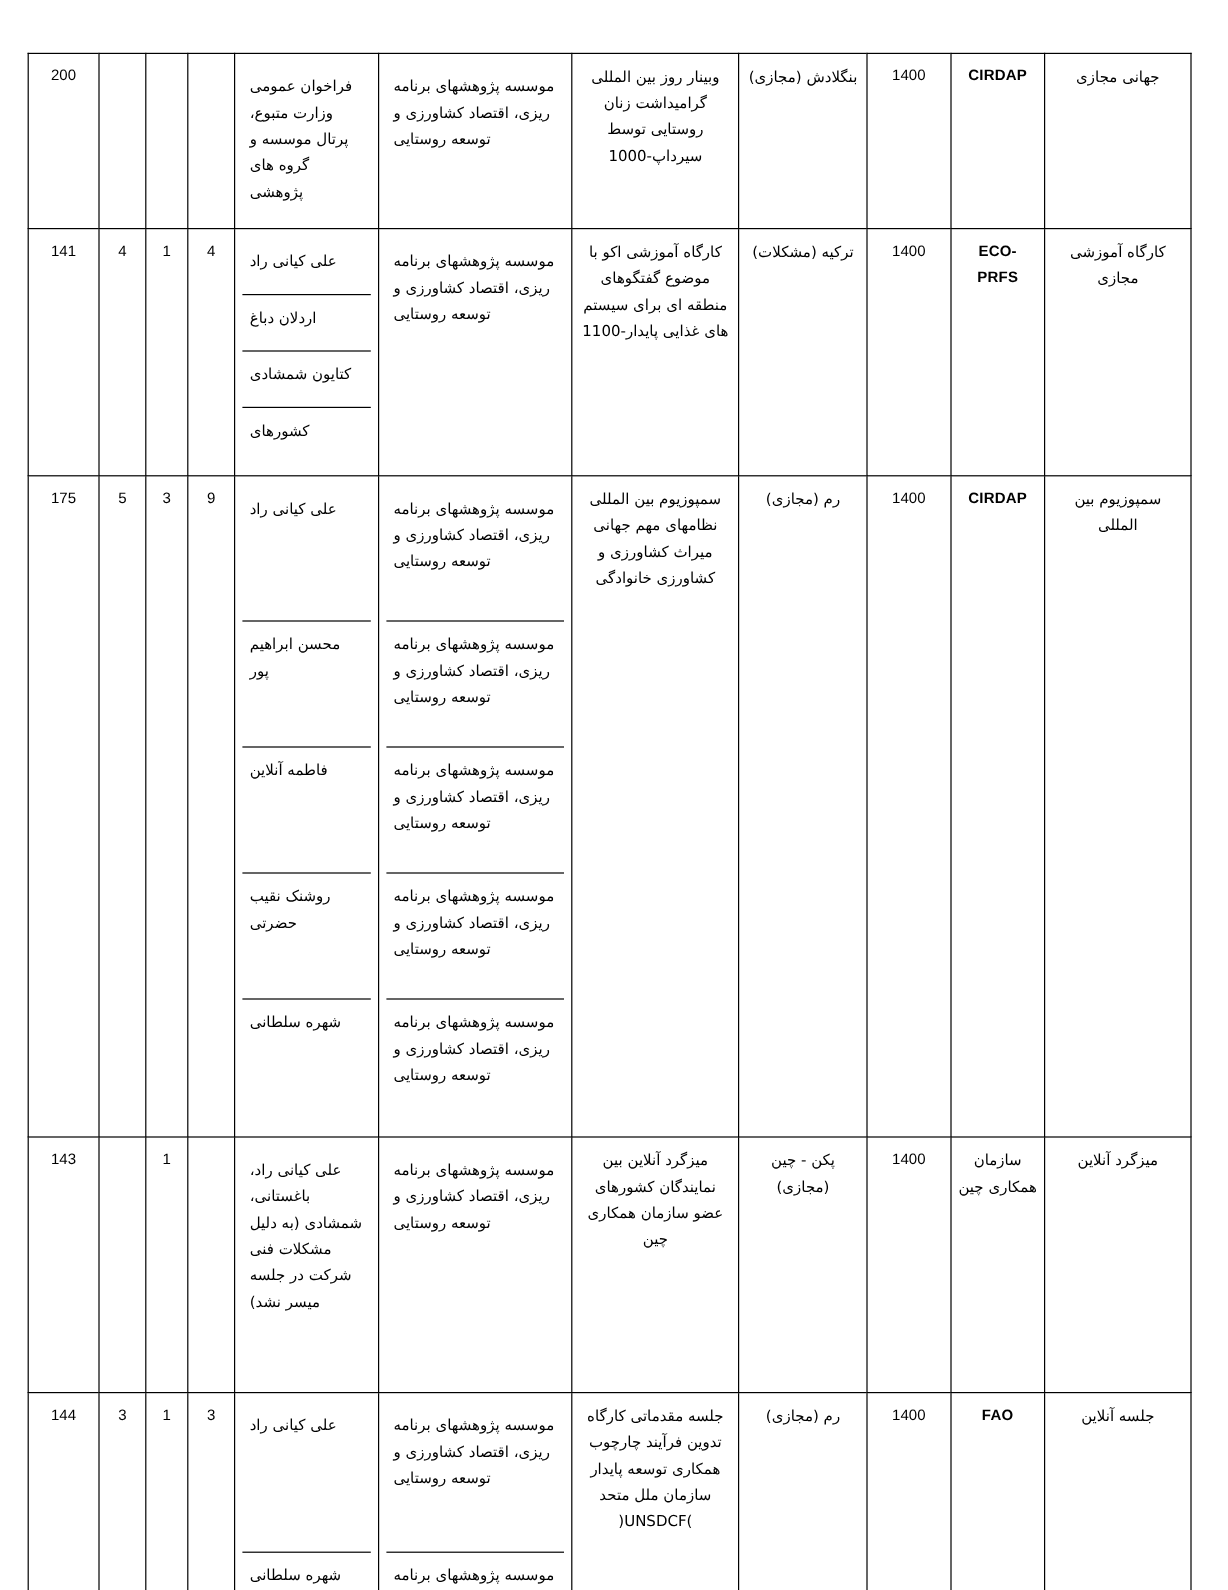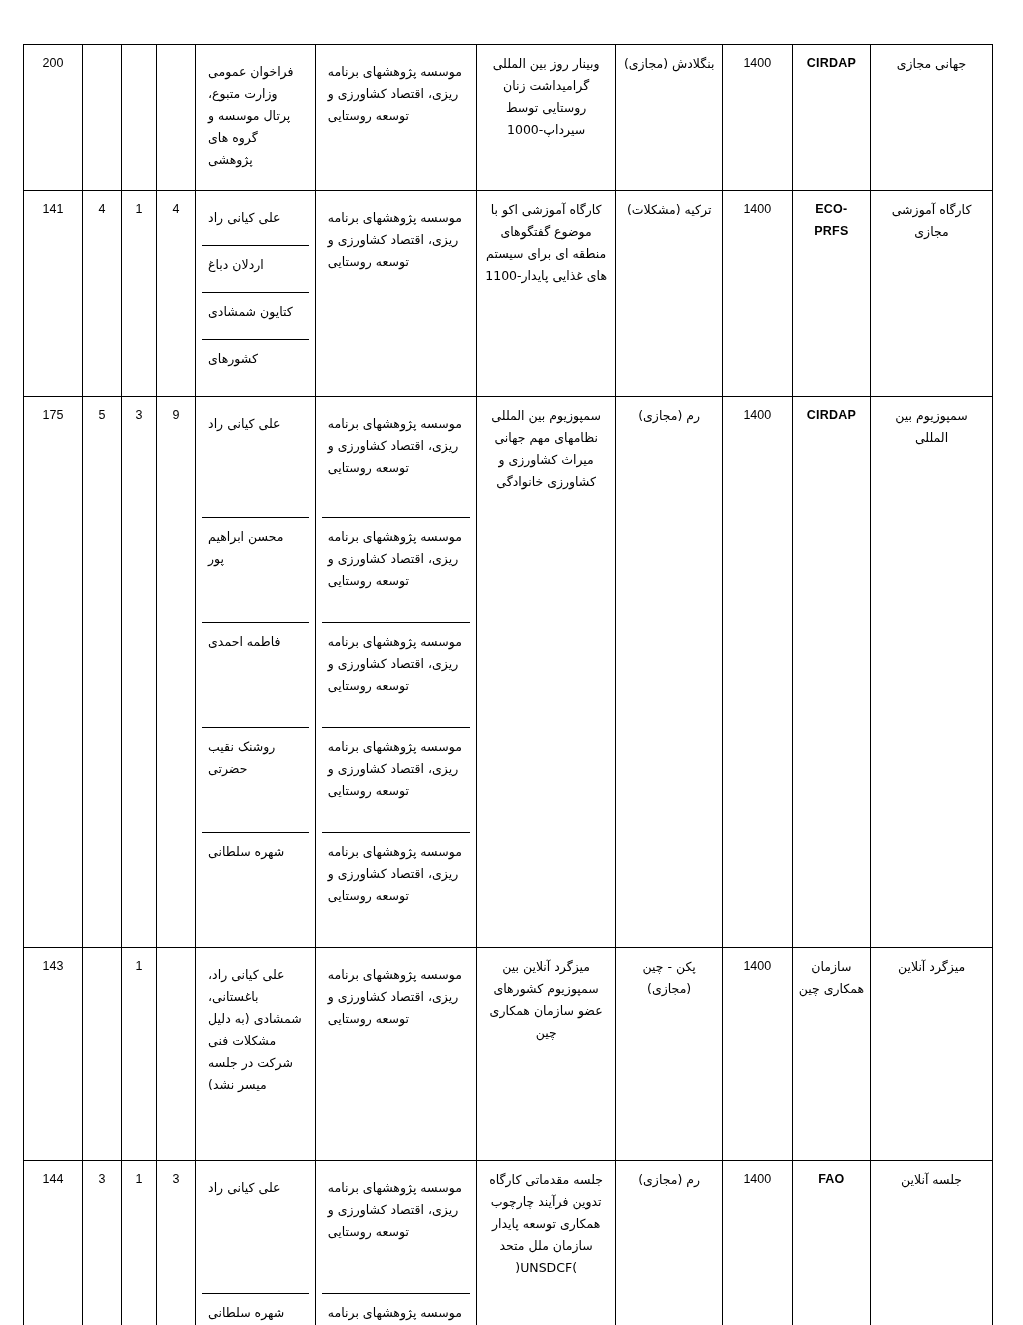--- a/index.html
+++ b/index.html
@@ -142,36 +142,36 @@
         <td class="stack">
           <div class="sub-cell" style="min-height:94px">موسسه پژوهشهای برنامه ریزی، اقتصاد کشاورزی و توسعه روستایی</div>
           <div class="sub-cell" style="min-height:86px">موسسه پژوهشهای برنامه ریزی، اقتصاد کشاورزی و توسعه روستایی</div>
           <div class="sub-cell" style="min-height:86px">موسسه پژوهشهای برنامه ریزی، اقتصاد کشاورزی و توسعه روستایی</div>
           <div class="sub-cell" style="min-height:86px">موسسه پژوهشهای برنامه ریزی، اقتصاد کشاورزی و توسعه روستایی</div>
           <div class="sub-cell last" style="min-height:86px">موسسه پژوهشهای برنامه ریزی، اقتصاد کشاورزی و توسعه روستایی</div>
         </td>
         <td class="stack">
           <div class="sub-cell" style="min-height:94px">علی کیانی راد</div>
           <div class="sub-cell" style="min-height:86px">محسن ابراهیم پور</div>
-          <div class="sub-cell" style="min-height:86px">فاطمه احمدی</div>
+          <div class="sub-cell" style="min-height:86px">فاطمه آنلاین</div>
           <div class="sub-cell" style="min-height:86px">روشنک نقیب حضرتی</div>
           <div class="sub-cell last" style="min-height:86px">شهره سلطانی</div>
         </td>
         <td class="num"><span>9</span></td>
         <td class="num"><span>3</span></td>
         <td class="num"><span>5</span></td>
         <td class="num"><span>175</span></td>
       </tr>
 
       <tr>
         <td><span>میزگرد آنلاین</span></td>
         <td><span>سازمان همکاری چین</span></td>
         <td class="num"><span>1400</span></td>
         <td><span>پکن - چین (مجازی)</span></td>
-        <td><span>میزگرد آنلاین بین سمپوزیوم کشورهای عضو سازمان همکاری چین</span></td>
+        <td><span>میزگرد آنلاین بین نمایندگان کشورهای عضو سازمان همکاری چین</span></td>
         <td class="stack">
           <div class="sub-cell last" style="min-height:176px">موسسه پژوهشهای برنامه ریزی، اقتصاد کشاورزی و توسعه روستایی</div>
         </td>
         <td class="stack">
           <div class="sub-cell last" style="min-height:176px">علی کیانی راد، باغستانی، شمشادی (به دلیل مشکلات فنی شرکت در جلسه میسر نشد)</div>
         </td>
         <td class="num"><span></span></td>
         <td class="num"><span>1</span></td>
         <td class="num"><span></span></td>
         <td class="num"><span>143</span></td>

